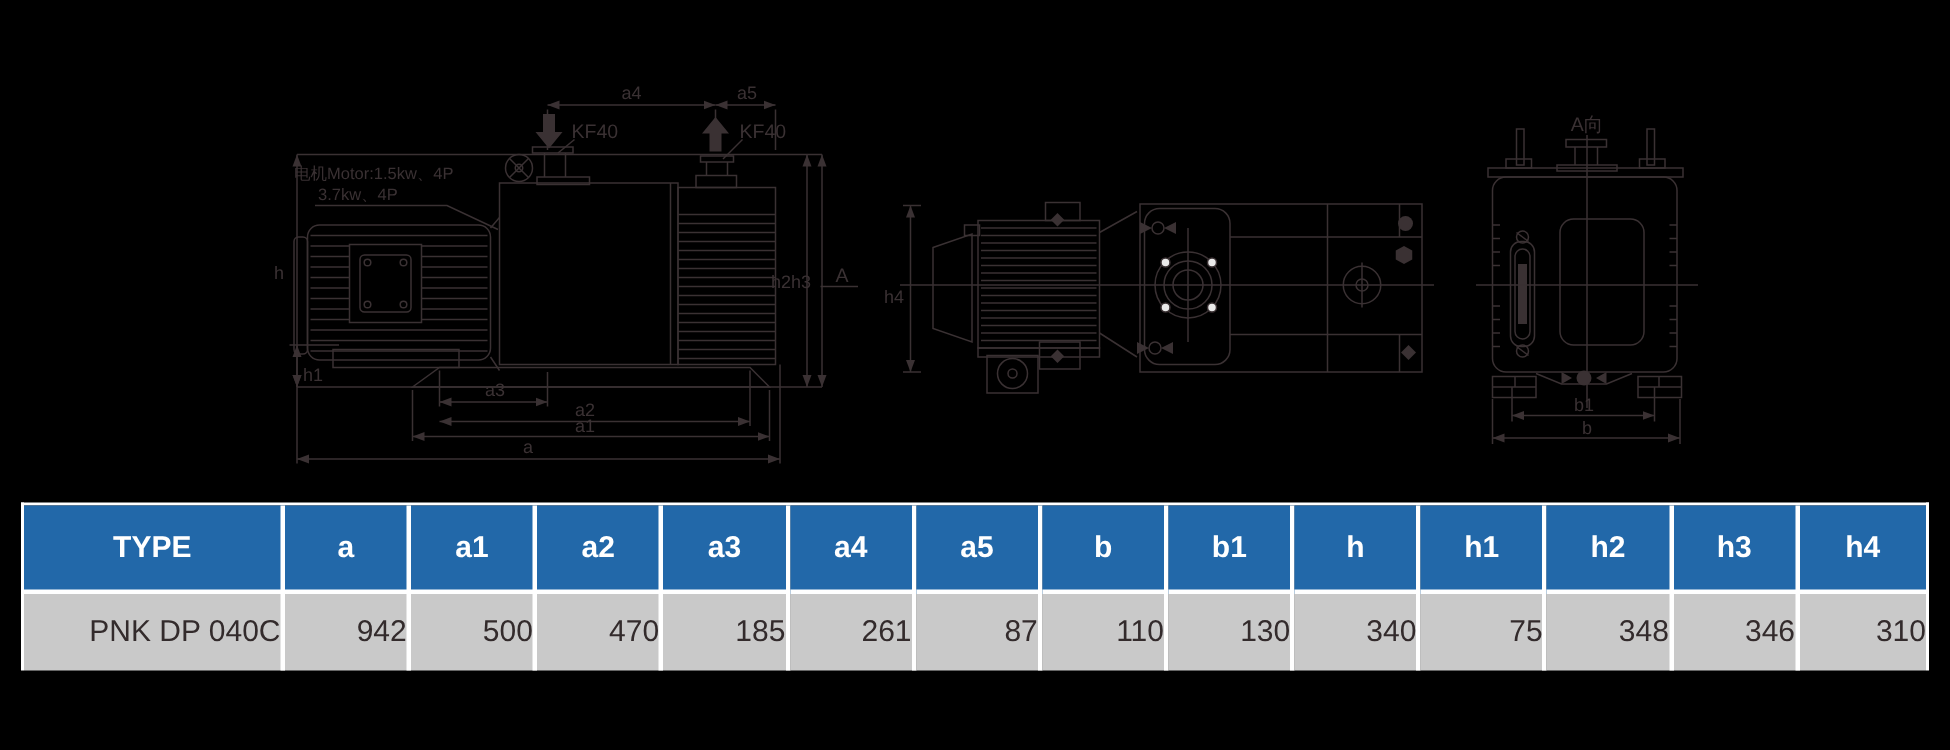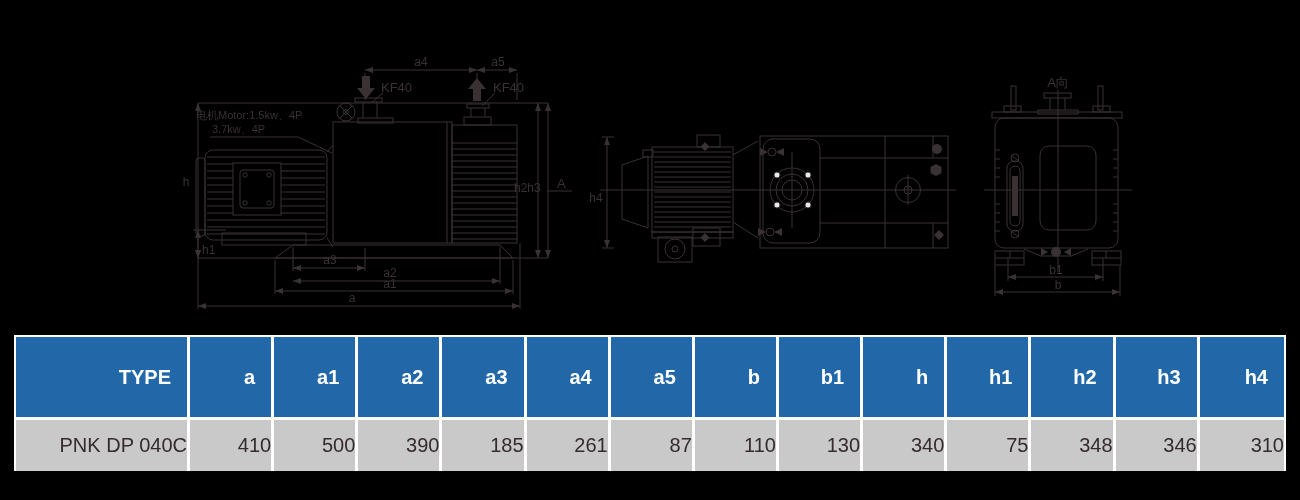--- a/index.html
+++ b/index.html
@@ -21,22 +21,22 @@
   .box{fill:var(--background);stroke:var(--line);stroke-width:1;}
   .hole{fill:#e9e9e9;stroke:var(--line);stroke-width:1;}
   .af{fill:var(--line);}
   text{fill:var(--line);font-family:"Liberation Sans",sans-serif;font-size:12px;}
   .t11{font-size:11px;}
   .t13{font-size:13px;}
   .table-wrap{position:absolute;left:14px;top:335px;width:1272px;
               border:2px solid var(--table-border);border-bottom:none;box-sizing:border-box;}
   table.spec{border-collapse:separate;border-spacing:0;width:100%;table-layout:fixed;}
   table.spec th{background:var(--table-header-bg);color:var(--table-header-text);
-      font-size:20px;font-weight:bold;height:48px;text-align:right;vertical-align:middle;
-      border-right:3px solid var(--table-border);border-bottom:3px solid var(--table-border);padding:16px;}
+      font-size:20px;font-weight:bold;height:48px;text-align:center;vertical-align:middle;
+      border-right:3px solid var(--table-border);border-bottom:3px solid var(--table-border);padding:4px;}
   table.spec td{background:var(--table-row-bg);color:var(--table-row-text);
       font-size:20px;height:51px;text-align:right;vertical-align:middle;
       border-right:3px solid var(--table-border);padding:0;}
   table.spec th:last-child,table.spec td:last-child{border-right:none;}
 </style>
 </head>
 <body>
 
 <div class="stage">
 
@@ -243,23 +243,23 @@
           <th>h</th>
           <th>h1</th>
           <th>h2</th>
           <th>h3</th>
           <th>h4</th>
         </tr>
       </thead>
       <tbody>
         <tr>
           <td>PNK DP 040C</td>
-          <td>410</td>
+          <td>942</td>
           <td>500</td>
-          <td>390</td>
+          <td>470</td>
           <td>185</td>
           <td>261</td>
           <td>87</td>
           <td>110</td>
           <td>130</td>
           <td>340</td>
           <td>75</td>
           <td>348</td>
           <td>346</td>
           <td>310</td>

